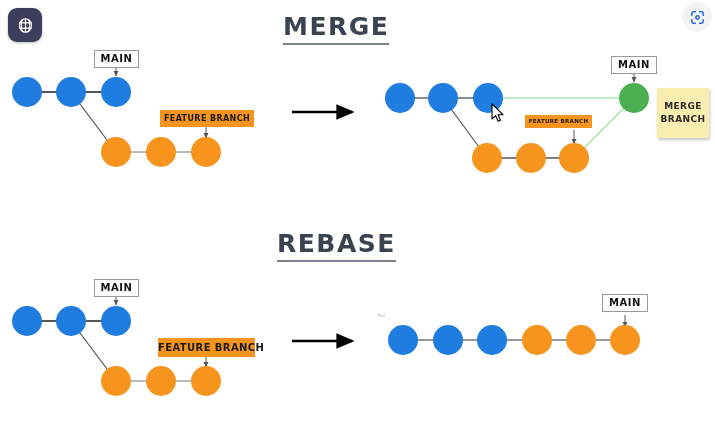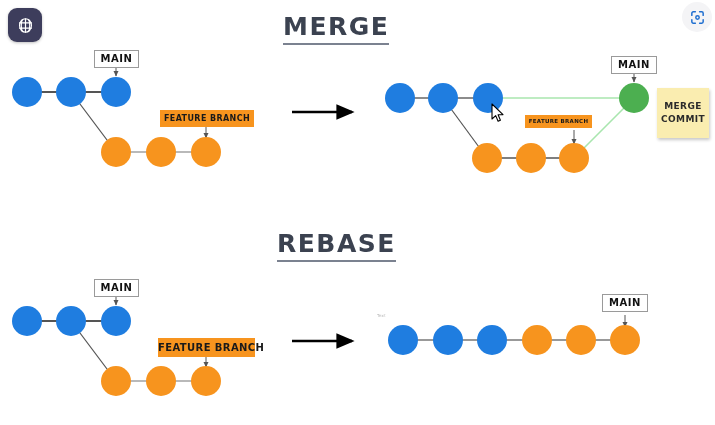--- a/index.html
+++ b/index.html
@@ -283,21 +283,21 @@
   <div class="main-label" id="main-label-rebase-after">MAIN</div>
 
   <div class="feature-label" id="feature-label-merge-before">FEATURE BRANCH</div>
 
   <div class="feature-label" id="feature-label-merge-after">FEATURE BRANCH</div>
 
   <div class="feature-label" id="feature-label-rebase-before">FEATURE BRANCH</div>
 
   <div class="sticky-note">
     <span>MERGE</span>
-    <span>COMMIT</span>
+    <span>BRANCH</span>
   </div>
 
   <div class="faint-text">Text</div>
 
   <div class="mouse-cursor">
     <svg width="14" height="20" viewBox="0 0 14 20" xmlns="http://www.w3.org/2000/svg">
       <path d="M1 1 L1 16 L4.7 12.6 L7.1 18.2 L9.4 17.2 L7.1 11.8 L12 11.6 Z" fill="#ffffff" stroke="#000000" stroke-width="1.1" stroke-linejoin="round"></path>
     </svg>
   </div>
 

